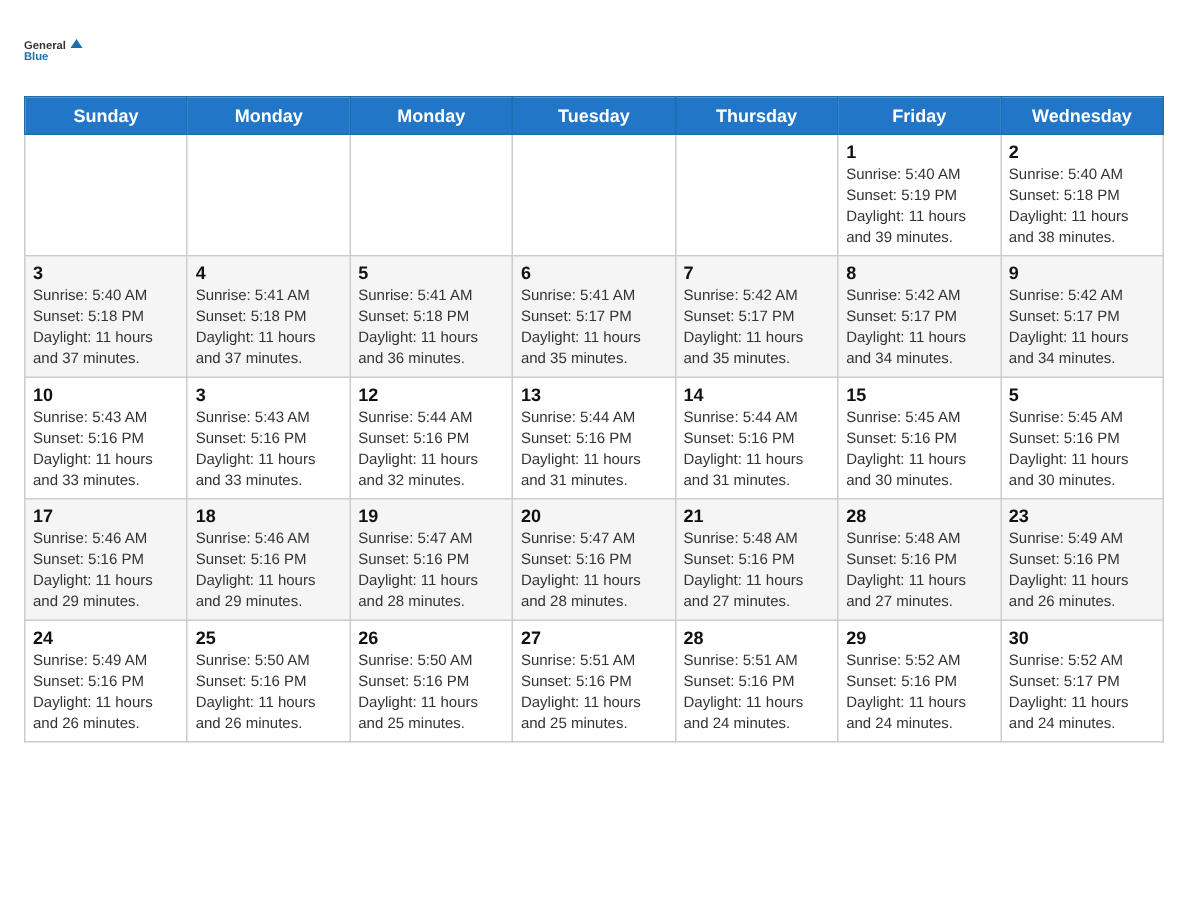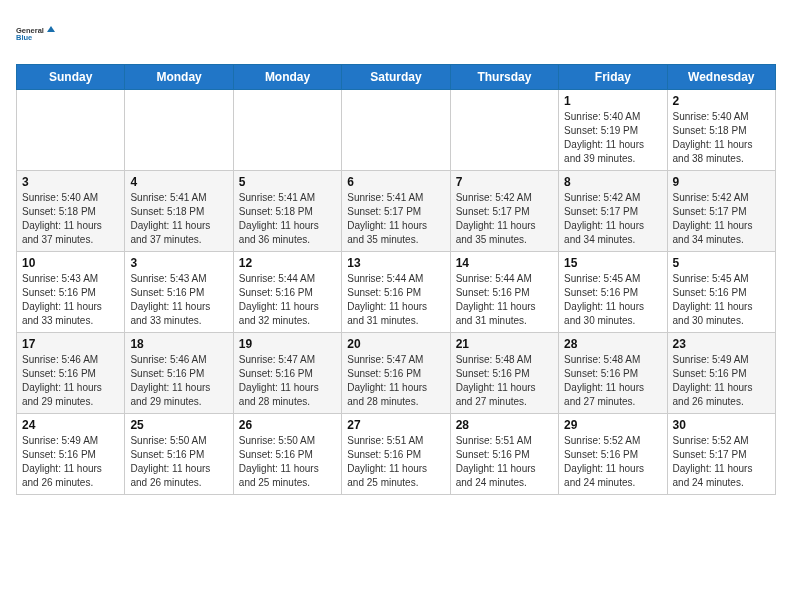--- a/index.html
+++ b/index.html
@@ -89,21 +89,21 @@
     <h2></h2>
   </div>
 </div>
 
 <table class="calendar">
   <thead>
     <tr id="header-row">
         <th>Sunday</th>
         <th>Monday</th>
         <th>Monday</th>
-        <th>Saturday</th>
+        <th>Tuesday</th>
         <th>Thursday</th>
         <th>Friday</th>
         <th>Wednesday</th>
       </tr>
   </thead>
   <tbody id="calendar-body">
       <tr>
         <td class="empty-cell"></td>
         <td class="empty-cell"></td>
         <td class="empty-cell"></td>

